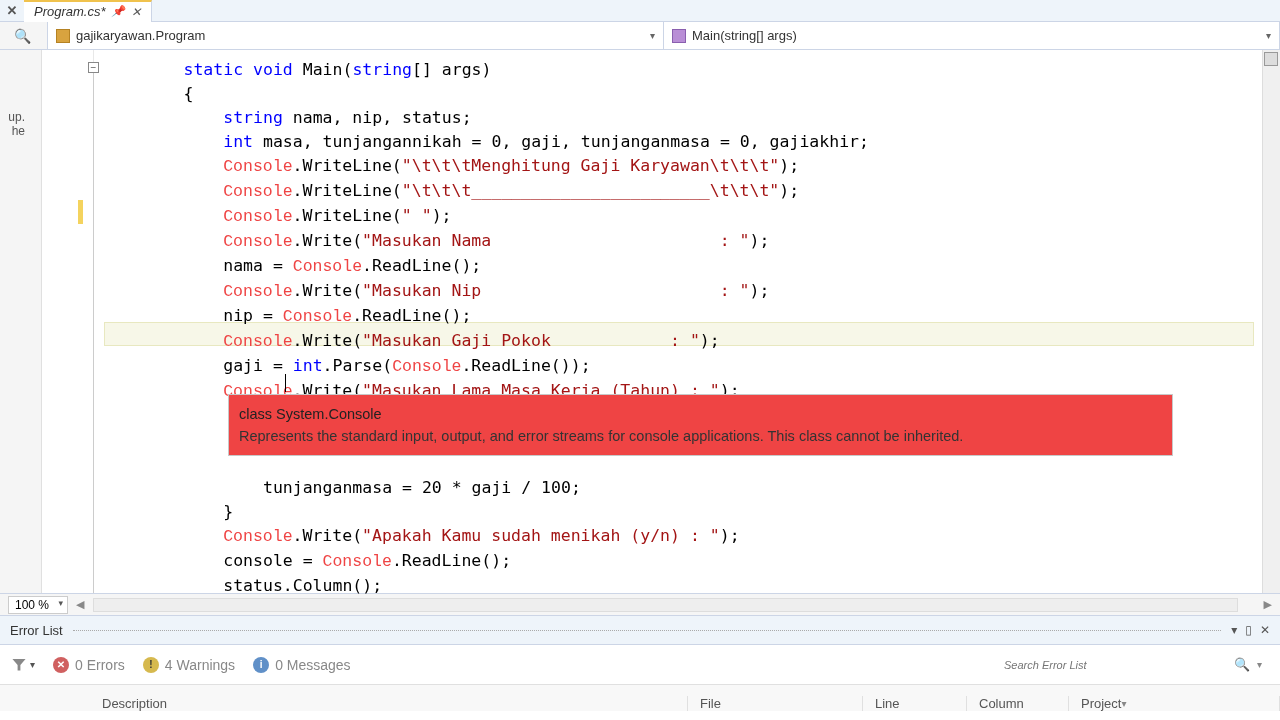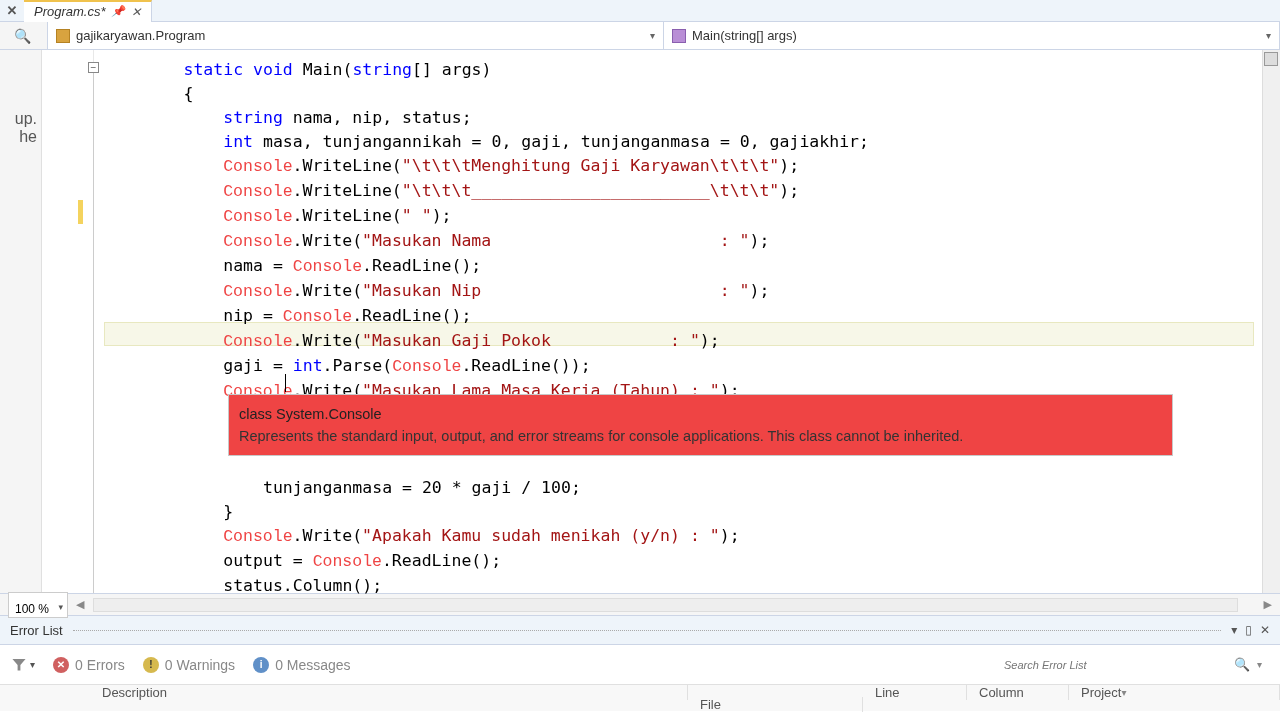--- a/index.html
+++ b/index.html
@@ -83,24 +83,24 @@
 .editor-area {
   display: flex;
   height: 543px;
   position: relative;
 }
 .side-strip {
   width: 42px;
   background: #f5f5f5;
   border-right: 1px solid #e0e0e0;
   padding-top: 60px;
-  font-size: 16px;
+  font-size: 12px;
   color: #555;
   text-align: right;
-  padding-right: 4px;
+  padding-right: 16px;
 }
 .code-panel {
   flex: 1;
   position: relative;
   background: #fff;
 }
 .outline-gutter {
   position: absolute;
   left: 0; top: 0; bottom: 0;
   width: 52px;
@@ -198,21 +198,21 @@
   height: 22px;
   background: #f5f5f5;
   border-top: 1px solid #ccd5e6;
   display: flex;
   align-items: center;
   padding: 0 8px;
   gap: 8px;
 }
 .zoom-select {
   border: 1px solid #ccc;
-  padding: 9px 18px 1px 6px;
+  padding: 1px 18px 1px 6px;
   background: #fff;
   position: relative;
   font-size: 12px;
 }
 .zoom-select::after {
   content: "▾";
   position: absolute;
   right: 4px;
   font-size: 9px;
   color: #555;
@@ -286,21 +286,21 @@
   flex: 1;
   font-size: 11px;
   font-style: italic;
   color: #4d7c0f;
   background: transparent;
 }
 .col-headers {
   height: 26px;
   background: #f8f8f8;
   display: flex;
-  align-items: flex-start;
+  align-items: flex-end;
   font-size: 13px;
   color: #555;
 }
 .col-headers div { padding: 0 12px; border-right: 1px solid #e0e0e0; }
 .ch-blank { width: 90px; }
 .ch-desc { width: 598px; }
 .ch-file { width: 175px; margin-top: 12px; }
 .ch-line { width: 104px; }
 .ch-col { width: 102px; }
 .ch-proj { flex: 1; display: flex; align-items: center; }
@@ -358,21 +358,21 @@
             <span>nip = </span><span class="cls">Console</span><span>.ReadLine();</span>
             <span class="cls">Console</span><span>.Write(</span><span class="str">"Masukan Gaji Pokok            : "</span><span>);</span>
             <span>gaji = </span><span class="kw">int</span><span>.Parse(</span><span class="cls">Console</span><span>.ReadLine());</span>
             <span class="cls">Console</span><span>.Write(</span><span class="str">"Masukan Lama Masa Kerja (Tahun) : "</span><span>);</span>
 
 
 
             <span>    tunjanganmasa = 20 * gaji / 100;</span>
             <span>}</span>
             <span class="cls">Console</span><span>.Write(</span><span class="str">"Apakah Kamu sudah menikah (y/n) : "</span><span>);</span>
-            <span>output = </span><span class="cls">Console</span><span>.ReadLine();</span>
+            <span>console = </span><span class="cls">Console</span><span>.ReadLine();</span>
             <span>status.Column();</span></div>
     <div class="cursor-caret"></div>
     <div class="tooltip">
       <div class="tt-title">class System.Console</div>
       <div>Represents the standard input, output, and error streams for console applications. This class cannot be inherited.</div>
     </div>
     <div class="right-scroll">
       <div class="split-icon"></div>
     </div>
   </div>
@@ -399,21 +399,21 @@
   <div class="funnel-wrap">
     <div class="funnel"></div>
     <span style="font-size:10px;">▾</span>
   </div>
   <div class="err-stat">
     <div class="icon-circle ic-red">✕</div>
     <span>0 Errors</span>
   </div>
   <div class="err-stat">
     <div class="icon-circle ic-yel">!</div>
-    <span>0 Warnings</span>
+    <span>4 Warnings</span>
   </div>
   <div class="err-stat">
     <div class="icon-circle ic-blu">i</div>
     <span>0 Messages</span>
   </div>
   <div class="search-box">
     <input type="text" placeholder="Search Error List" style="">
     <span style="color:#555;">🔍</span>
     <span style="color:#888;font-size:10px;">▾</span>
   </div>

